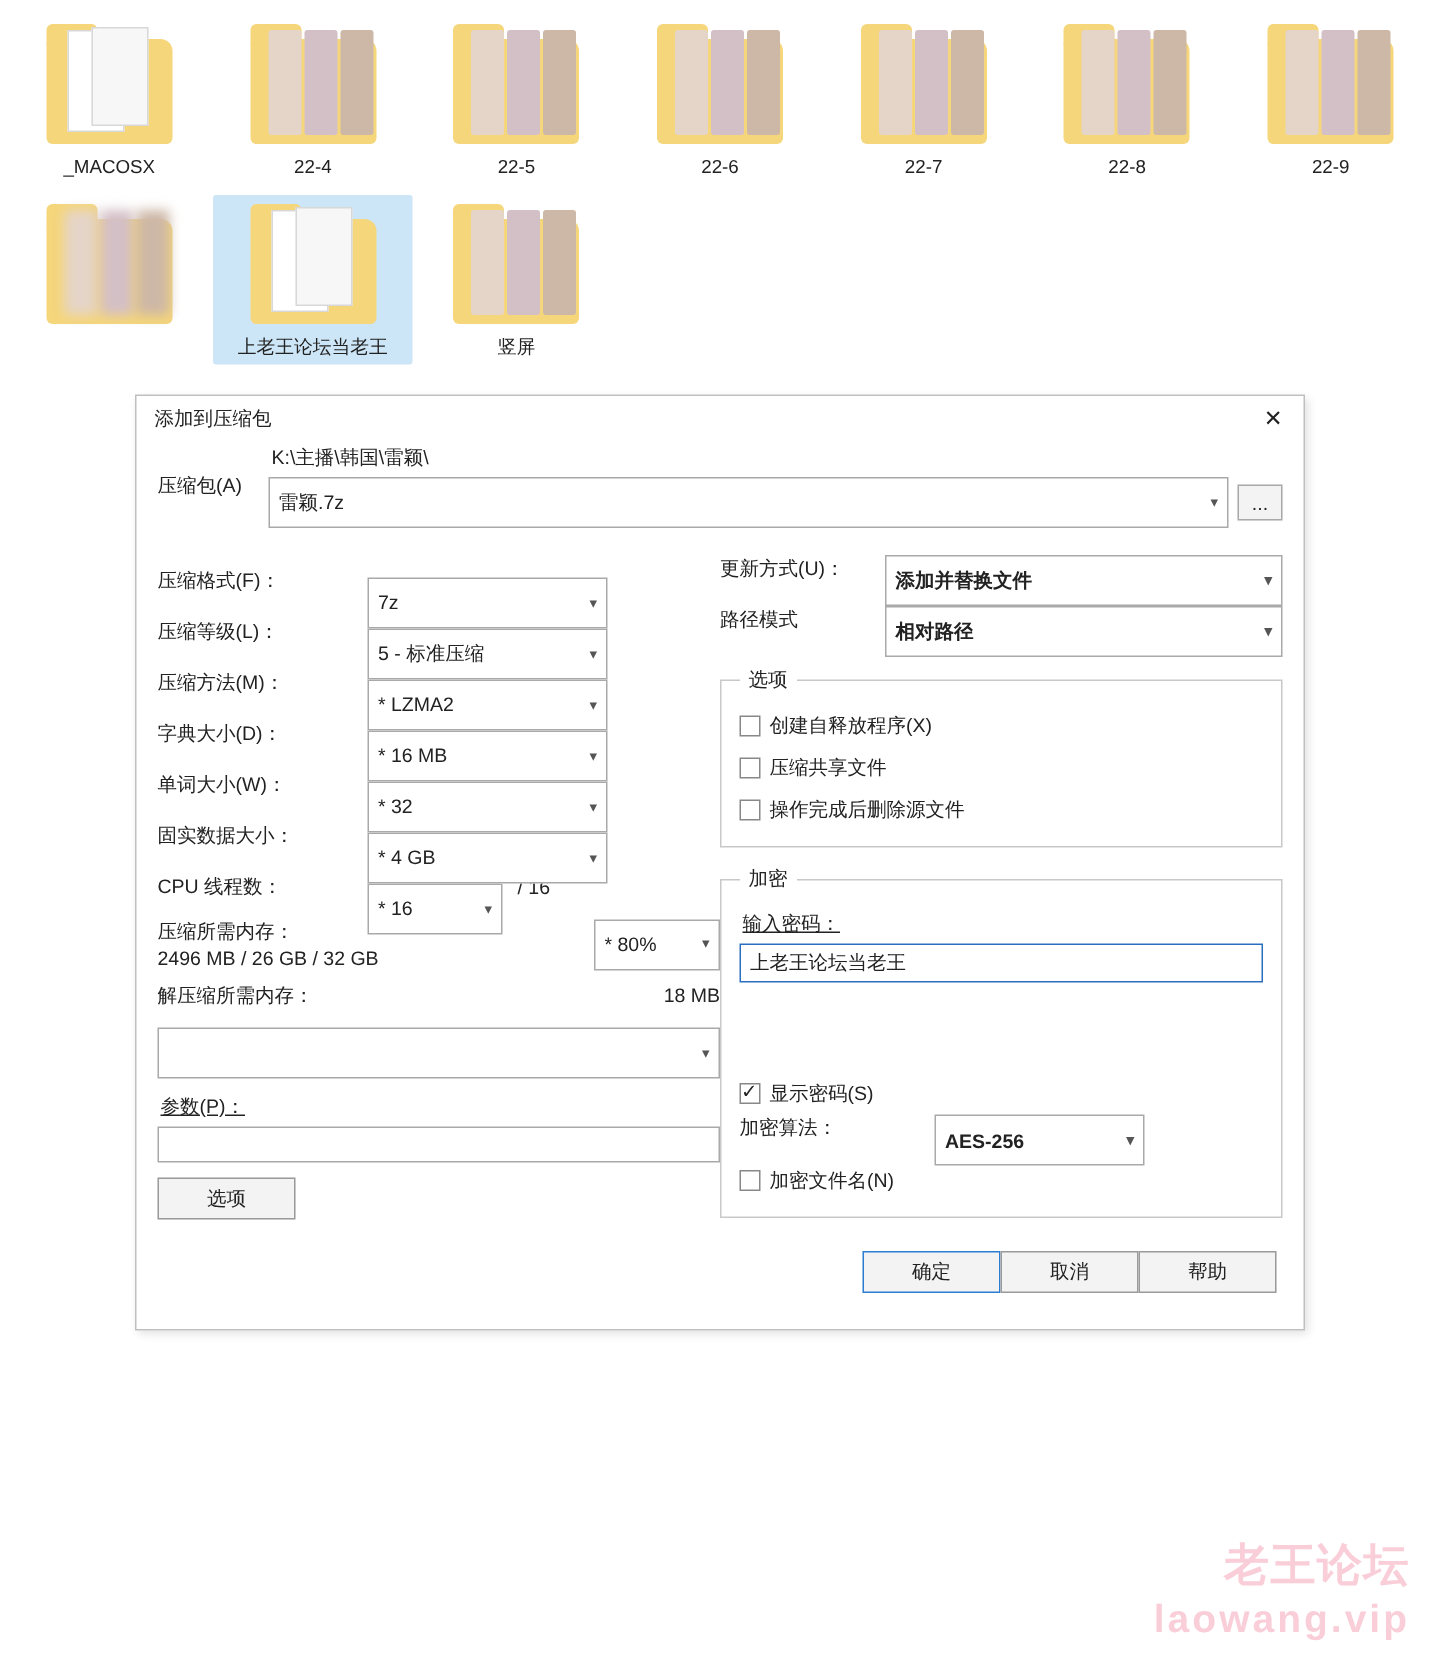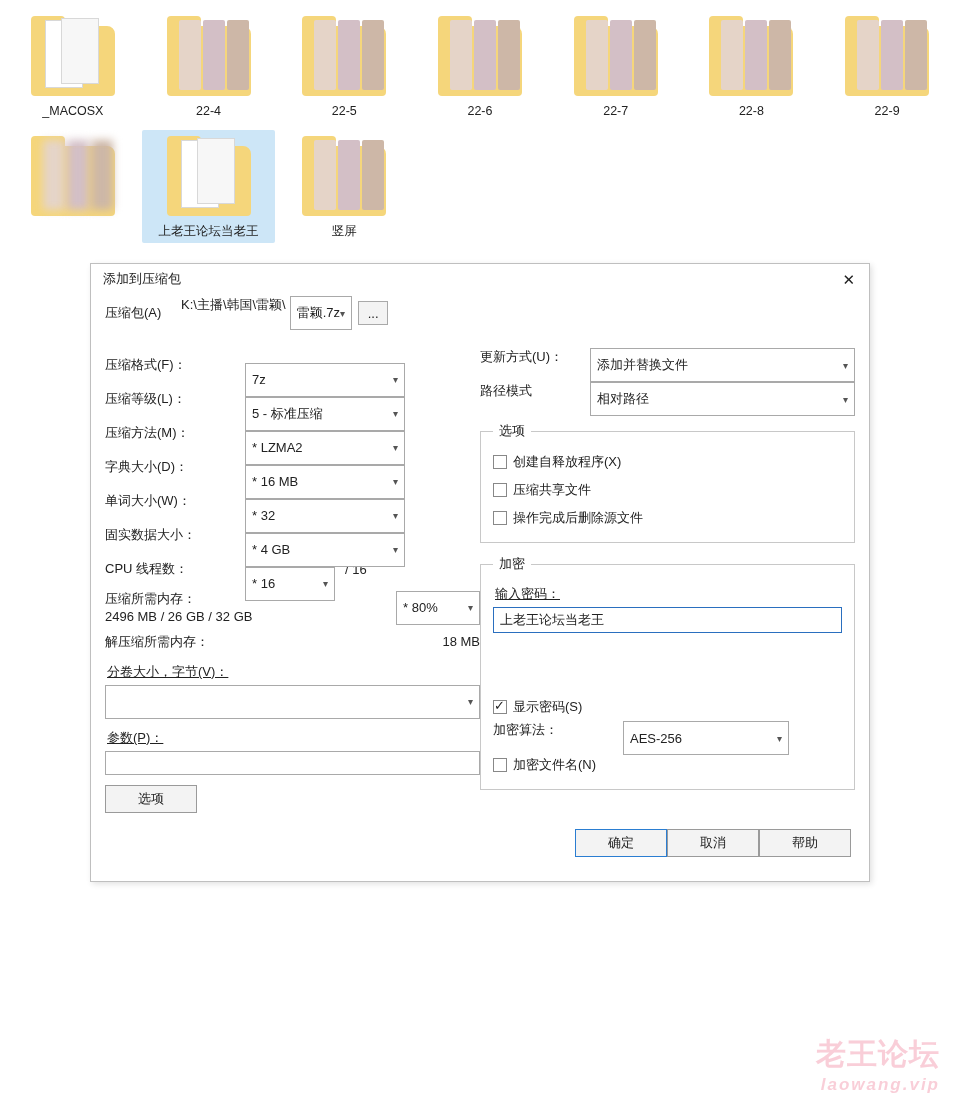--- a/index.html
+++ b/index.html
@@ -84,21 +84,21 @@
     align-items: center;
     justify-content: space-between;
     padding: 6px 10px 4px 12px;
     font-size: 13px;
     text-align: center;
   }
   .close-x { font-size: 15px; line-height: 1; padding: 0 4px; cursor:pointer;}
   .dlg-body { padding: 4px 14px 10px 14px; }
   .path-row { display: flex; align-items: center; }
   .path-row .plabel { width: 74px; }
-  .path-col { flex: 1; display:flex; gap:4px;}
+  .path-col { flex: 1; display:flex; flex-direction:column; gap:4px;}
   .path-text { font-size: 13px; padding-left:2px;}
   .path-input-row{ display:flex; gap:6px; align-items:center;}
   .combo {
     border: 1px solid #a9a9a9;
     height: 24px;
     background: #fff;
     display: flex;
     align-items: center;
     padding: 16px 6px;
     position: relative;
@@ -120,21 +120,21 @@
     display: grid;
     grid-template-columns: 1fr 1fr;
     margin-top: 18px;
   }
   .form-row { display: flex; align-items: center; height: 34px; }
   .form-row .flabel { width: 140px; }
   .form-row .combo { flex: 1; max-width: 160px; margin-top: 29px; }
   .form-row .trail { margin-left: 10px; text-align: right; }
   .right-top-row{ display:flex; align-items:flex-start; height:34px;}
   .right-top-row .flabel{ width:110px;}
-  .right-top-row .combo{ flex:1;}
+  .right-top-row .combo{ flex:1;font-weight:bold;}
   fieldset {
     border: 1px solid #c8c8c8;
     margin: 6px 0 12px;
     padding: 8px 12px 10px;
   }
   fieldset legend { padding: 0 6px; font-size: 13px; }
   .chk-row { display: flex; align-items: center; gap: 6px; height: 28px; }
   .chk { width: 14px; height: 14px; border:1px solid #888; background:#fff; position:relative;}
   .chk.checked::after{content:"✓"; position:absolute; left:0; top:-3px; font-size:13px; color:#222;}
   .pwd-input {
@@ -157,21 +157,21 @@
   }
   .btn.primary { border-color:#2a7dd1; }
   .button-bar { display:flex; justify-content:flex-end; padding: 10px 4px 14px; }
   .options-btn-row{ margin: 10px 0 6px; }
   .watermark{
     position:fixed; right:20px; bottom:12px;
     text-align:right; color:#f4a7b9; opacity:0.55;
     font-weight:700; pointer-events:none;
   }
   .watermark .big{ font-size:30px; letter-spacing:1px;}
-  .watermark .small{ font-size:17px; letter-spacing:2px;font-style:italic;}
+  .watermark .small{ font-size:26px; letter-spacing:2px;}
 </style>
 </head>
 <body>
 
 <div class="folder-grid" id="folder-grid">
     <div class="folder-item">
       <div class="folder-icon">
         <div class="folder-shape"></div>
         <div class="folder-page page-a"></div>
         <div class="folder-page page-b"></div>
@@ -347,21 +347,20 @@
                 <span>* 80%</span>
                 <span class="drop">▾</span>
               </div>
           </div>
         </div>
         <div class="mem-row">
           <div>解压缩所需内存：</div>
           <div class="mval">18 MB</div>
         </div>
         <div style="margin-top:8px;">
-          <div class="sub-title">分卷大小，字节(V)：</div>
           <div class="combo full" style="max-width:none;height:26px;">
               <span></span>
               <span class="drop">▾</span>
             </div>
         </div>
         <div style="margin-top:10px;">
           <div class="sub-title">参数(P)：</div>
           <div class="text-field"></div>
         </div>
         <div class="options-btn-row">
@@ -409,21 +408,21 @@
           <div class="pwd-input">
               <span>上老王论坛当老王</span>
             </div>
           <div style="height:60px;"></div>
           <div class="chk-row">
               <div class="chk checked"></div>
               <span>显示密码(S)</span>
             </div>
           <div class="right-top-row" style="height:30px;">
             <div class="flabel" style="width:130px;">加密算法：</div>
-            <div class="combo" style="width:166px;flex:none;">
+            <div class="combo" style="width:140px;flex:none;">
                 <span>AES-256</span>
                 <span class="drop">▾</span>
               </div>
           </div>
           <div class="chk-row">
               <div class="chk"></div>
               <span>加密文件名(N)</span>
             </div>
         </fieldset>
       </div>

